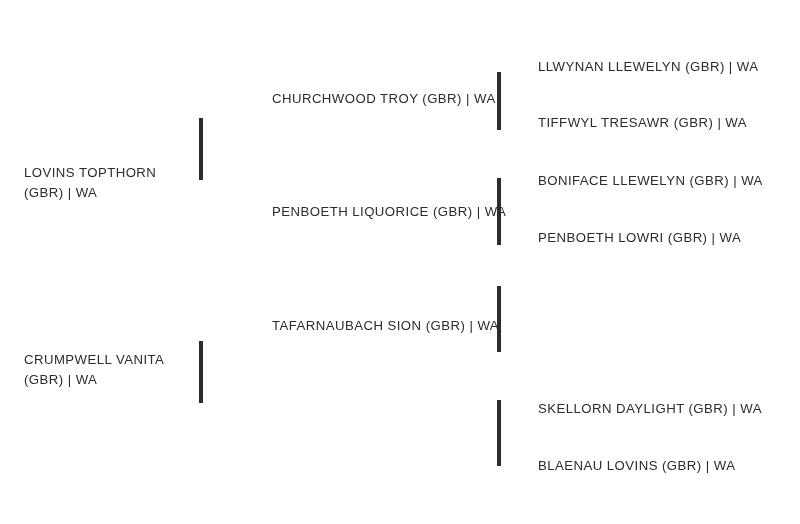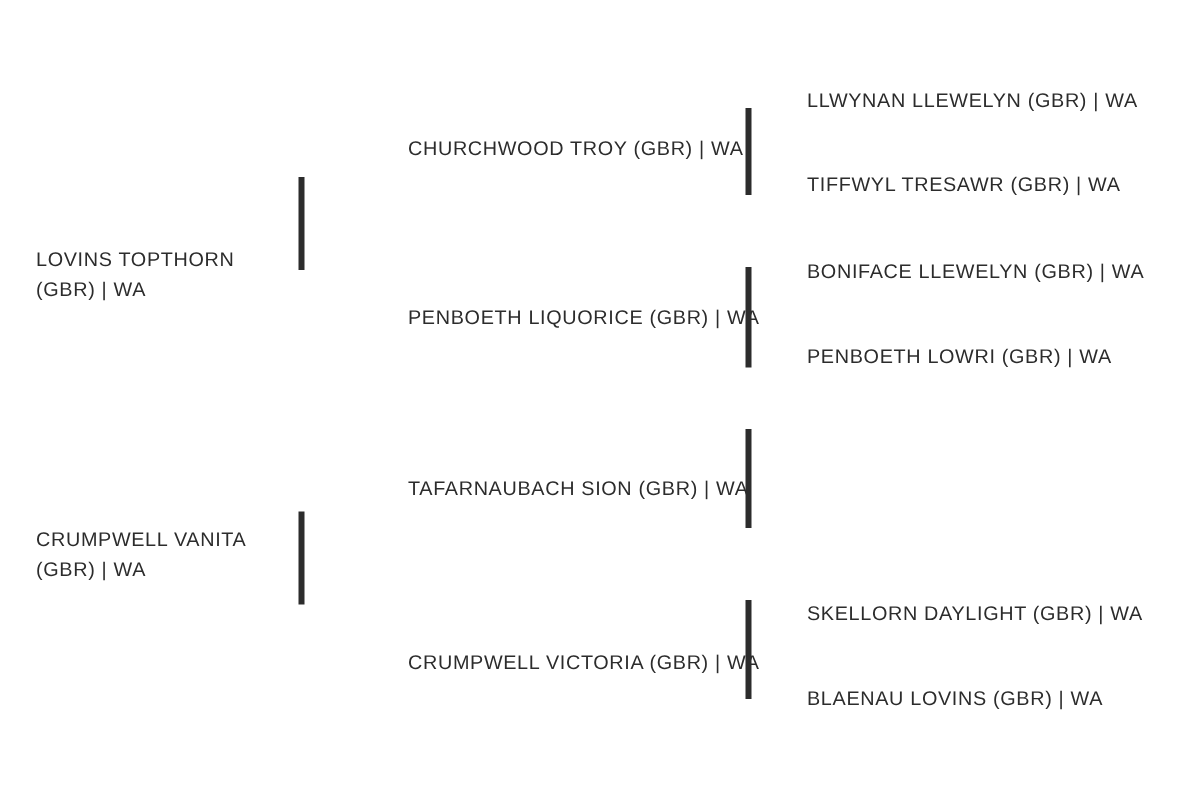--- a/index.html
+++ b/index.html
@@ -61,21 +61,20 @@
   <div class="bar bar-gen1" style="top:118px; height:62px;"></div>
 
   <div class="bar bar-gen1" style="top:341px; height:62px;"></div>
 
   <div class="node gen2" style="top:89px;">CHURCHWOOD TROY (GBR) | WA</div>
 
   <div class="node gen2" style="top:202px;">PENBOETH LIQUORICE (GBR) | WA</div>
 
   <div class="node gen2" style="top:316px;">TAFARNAUBACH SION (GBR) | WA</div>
 
-  <div class="node gen2" style="top:432px;">CRUMPWELL VICTORIA (GBR) | WA</div>
 
   <div class="bar bar-gen2" style="top:72px; height:58px;"></div>
 
   <div class="bar bar-gen2" style="top:178px; height:67px;"></div>
 
   <div class="bar bar-gen2" style="top:286px; height:66px;"></div>
 
   <div class="bar bar-gen2" style="top:400px; height:66px;"></div>
 
   <div class="node gen3" style="top:57px;">LLWYNAN LLEWELYN (GBR) | WA</div>

